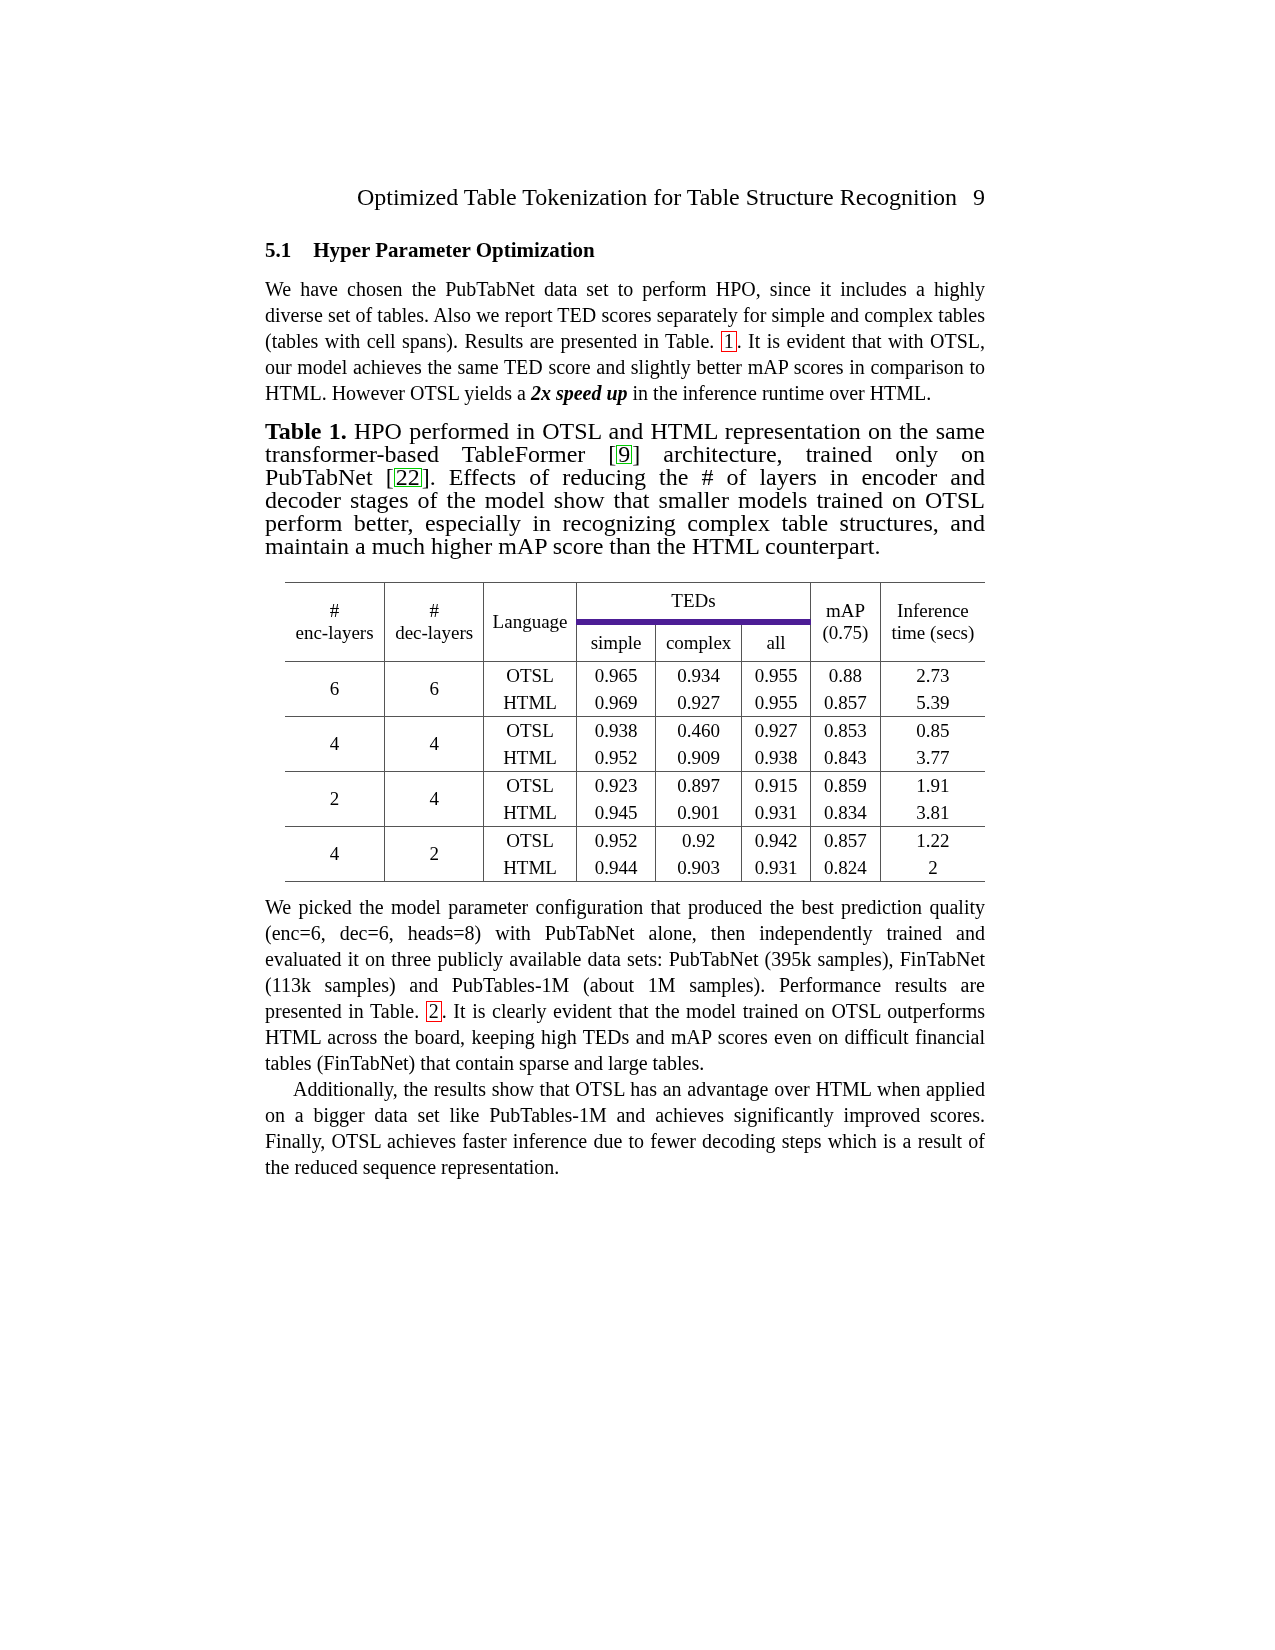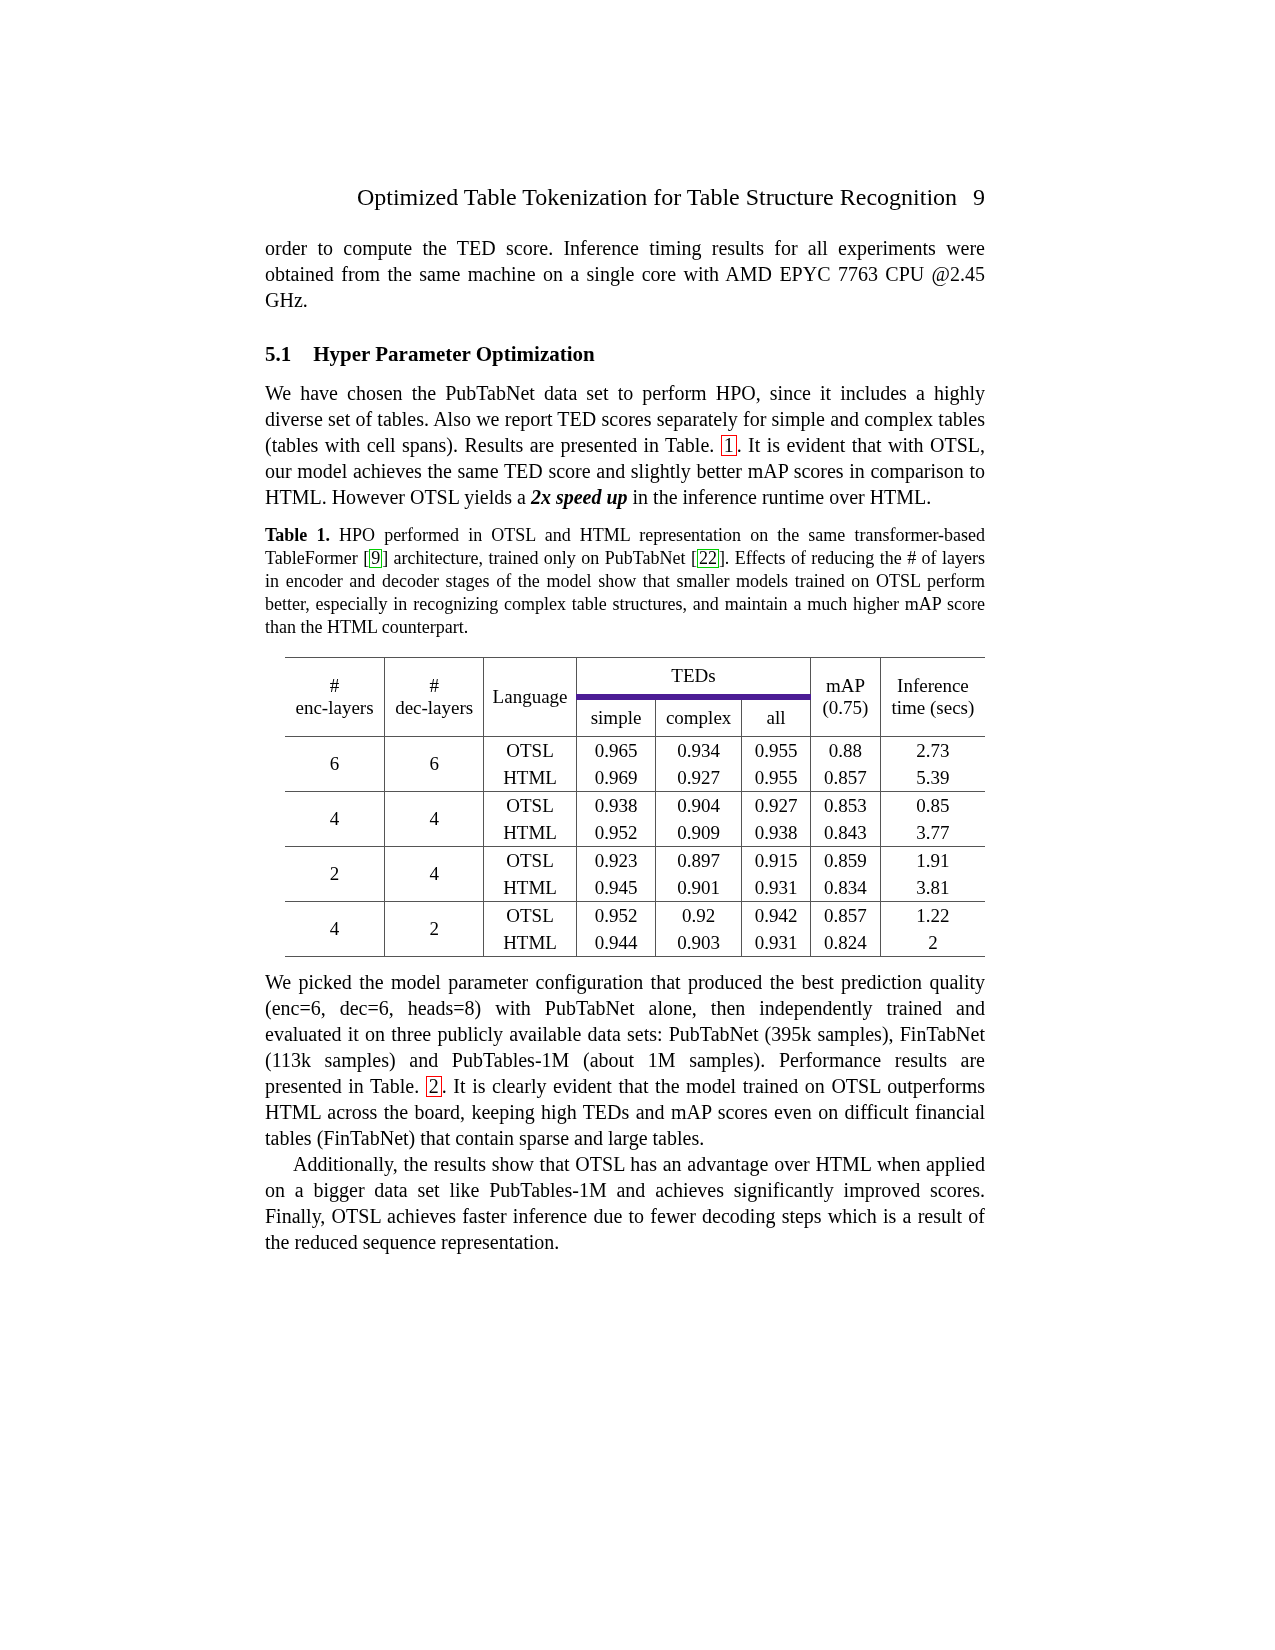--- a/index.html
+++ b/index.html
@@ -61,21 +61,21 @@
     display: inline-block;
     line-height: 17px;
     padding: 0 1px;
     border: 1px solid var(--citecolor, #00cc00);
     text-decoration: none;
     color: inherit;
   }
   
   .caption {
     margin-top: 14px;
-    font-size: 18px;
+    font-size: 24px;
     line-height: 23px;
     text-align: justify;
   }
   .caption .cap-label { font-weight: bold; }
   
   table.results {
     margin-top: 12px;
     margin-left: 20px;
     width: 700px;
     border-collapse: collapse;
@@ -110,21 +110,20 @@
 </head>
 <body>
 
 <div class="content">
 
   <div class="running-header">
     <span>Optimized Table Tokenization for Table Structure Recognition</span>
     <span class="page-num">9</span>
   </div>
 
-  <p class="para para-intro">order to compute the TED score. Inference timing results for all experiments were obtained from the same machine on a single core with AMD EPYC 7763 CPU @2.45 GHz.</p>
 
   <div class="section-heading">
     <span class="sec-num">5.1</span><span>Hyper Parameter Optimization</span>
   </div>
 
   <p class="para para-51"><span>We have chosen the PubTabNet data set to perform HPO, since it includes a highly diverse set of tables. Also we report TED scores separately for simple and complex tables (tables with cell spans). Results are presented in Table. </span><a class="refbox">1</a><span>. It is evident that with OTSL, our model achieves the same TED score and slightly better mAP scores in comparison to HTML. However OTSL yields a </span><em>2x speed up</em><span> in the inference runtime over HTML.</span></p>
 
   <p class="caption"><span class="cap-label">Table 1.</span><span> HPO performed in OTSL and HTML representation on the same transformer-based TableFormer [</span><a class="citebox">9</a><span>] architecture, trained only on PubTabNet [</span><a class="citebox">22</a><span>]. Effects of reducing the # of layers in encoder and decoder stages of the model show that smaller models trained on OTSL perform better, especially in recognizing complex table structures, and maintain a much higher mAP score than the HTML counterpart.</span></p>
 
   <table class="results">
@@ -172,21 +171,21 @@
         <td class="vline">0.927</td>
         <td class="vline">0.955</td>
         <td class="vline">0.857</td>
         <td class="vline">5.39</td>
       </tr>
       <tr class="group-start">
         <td rowspan="2">4</td>
         <td rowspan="2" class="vline">4</td>
         <td class="vline">OTSL</td>
         <td class="vline">0.938</td>
-        <td class="vline">0.904</td>
+        <td class="vline">0.460</td>
         <td class="vline">0.927</td>
         <td class="vline b">0.853</td>
         <td class="vline b">0.85</td>
       </tr>
       <tr>
         <td class="vline">HTML</td>
         <td class="vline">0.952</td>
         <td class="vline">0.909</td>
         <td class="vline b">0.938</td>
         <td class="vline">0.843</td>

